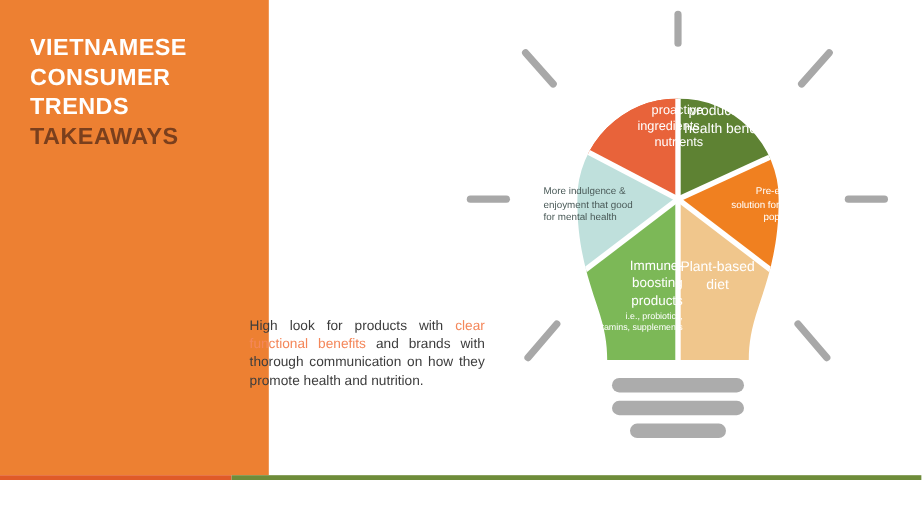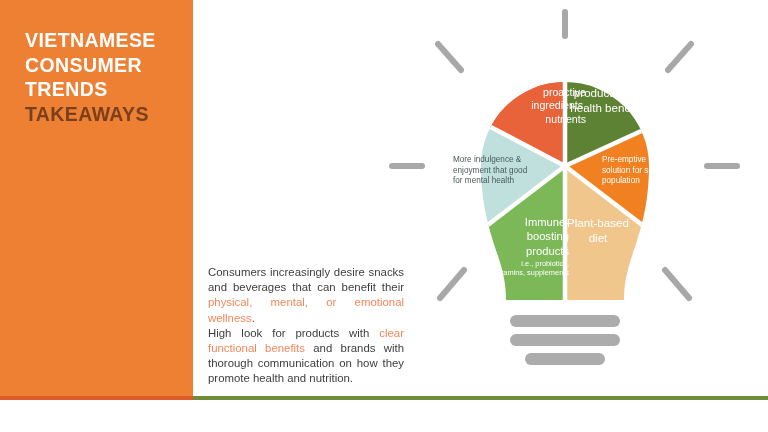--- a/index.html
+++ b/index.html
@@ -6,21 +6,21 @@
   body{
     width:768px;height:432px;overflow:hidden;
     background:#ffffff;
     font-family:"Liberation Sans", sans-serif;
     position:relative;
   }
   .slide{position:absolute;inset:0;background:#fff;}
 
   
   .left-panel{
-    position:absolute;left:0;top:0;width:193px;height:396px;
+    position:absolute;left:0;top:0;width:224px;height:396px;
     background:#ED8032;
   }
   .title-block{
     position:absolute;left:25px;top:28px;width:162px;
   }
   .title-line{
     font-size:19.5px;line-height:24.5px;font-weight:bold;
     letter-spacing:0.4px;color:#ffffff;
     font-family:"Liberation Sans", sans-serif;
   }
@@ -50,21 +50,21 @@
   }
   .seg-safe{
     left:122px;top:72px;width:86px;text-align:right;
     font-size:10.6px;line-height:13.6px;
   }
   .seg-high{
     left:190px;top:70px;width:80px;text-align:center;
     font-size:11.6px;line-height:15.2px;
   }
   .seg-pre{
-    left:224px;top:155px;width:72px;text-align:left;
+    left:224px;top:155px;width:72px;text-align:right;
     font-size:8.2px;line-height:10.6px;
   }
   .seg-plant{
     left:189px;top:215px;width:62px;text-align:center;
     font-size:11.6px;line-height:15.2px;
   }
   .seg-immune{
     left:113px;top:215px;width:78px;text-align:right;
     font-size:11.2px;line-height:14.4px;
   }
@@ -95,21 +95,20 @@
   <div class="left-panel">
     <div class="title-block">
       <div class="title-line">VIETNAMESE</div>
       <div class="title-line">CONSUMER</div>
       <div class="title-line">TRENDS</div>
       <div class="subtitle-line">TAKEAWAYS</div>
     </div>
   </div>
 
   <div class="body-copy">
-    <p><span>Consumers increasingly desire snacks and beverages that can benefit their </span><span class="hl">physical, mental, or emotional wellness</span><span>.</span></p>
     <p><span>High look for products with </span><span class="hl">clear functional benefits</span><span> and brands with thorough communication on how they promote health and nutrition.</span></p>
   </div>
 
   <div class="bulb-wrap">
     <svg class="bulb-svg" width="390" height="396" viewBox="0 0 390 396">
 
       <g stroke="#A8A8A8" stroke-width="6" stroke-linecap="round">
         <line x1="187" y1="12" x2="187" y2="36"></line>
         <line x1="60" y1="44" x2="83" y2="70"></line>
         <line x1="313" y1="44" x2="290" y2="70"></line>

